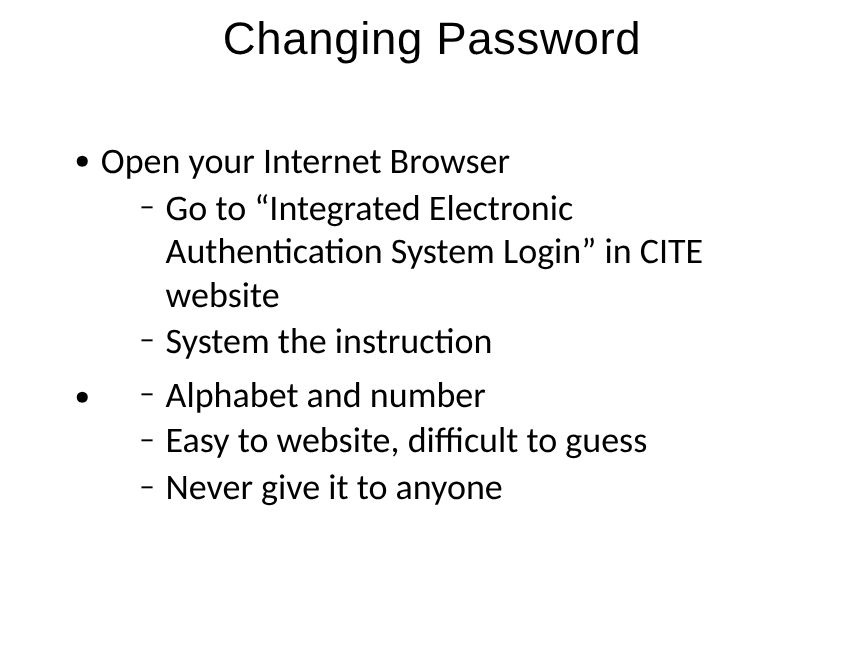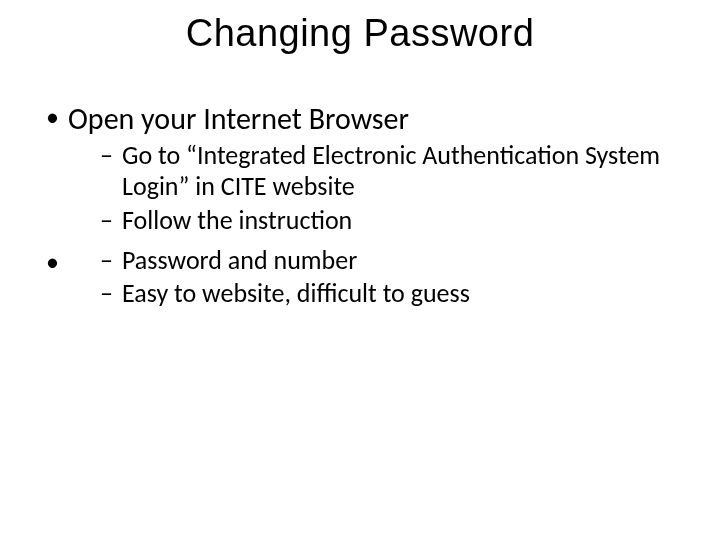--- a/index.html
+++ b/index.html
@@ -29,21 +29,21 @@
     letter-spacing: 0.5px;
   }
   .body {
     position: absolute;
     top: 100px;
     left: 40px;
     width: 640px;
   }
   ul.level1 {
     list-style: none;
-    margin: 0;
+    margin: 16px;
     padding: 0;
   }
   ul.level1 > li {
     position: relative;
     padding-left: 28px;
     font-size: 30px;
     line-height: 1.25;
     margin-bottom: 2px;
   }
   ul.level1 > li::before {
@@ -55,21 +55,21 @@
     line-height: 1.35;
   }
   ul.level2 {
     list-style: none;
     margin: 2px 0 8px 0;
     padding: 0 0 0 30px;
   }
   ul.level2 > li {
     position: relative;
     padding-left: 24px;
-    font-size: 26px;
+    font-size: 30px;
     line-height: 1.22;
     margin-bottom: 2px;
   }
   ul.level2 > li::before {
     content: "–";
     position: absolute;
     left: 2px;
     top: 0;
     font-size: 26px;
   }
@@ -78,24 +78,25 @@
 <body>
 
 <div class="slide">
   <div class="title">Changing Password</div>
   <div class="body">
     <ul class="level1">
       <li>
         <span>Open your Internet Browser</span>
         <ul class="level2">
           <li><span>Go to “Integrated Electronic Authentication System Login” in CITE website</span></li>
-          <li><span>Follow the instruction</span></li>
+          <li><span>System the instruction</span></li>
         </ul>
       </li>
       <li>
         <ul class="level2">
-          <li><span>Password and number</span></li>
+          <li><span>Alphabet and number</span></li>
           <li><span>Easy to website, difficult to guess</span></li>
+          <li><span>Never give it to anyone</span></li>
         </ul>
       </li>
     </ul>
   </div>
 </div>
 
 </body></html>

